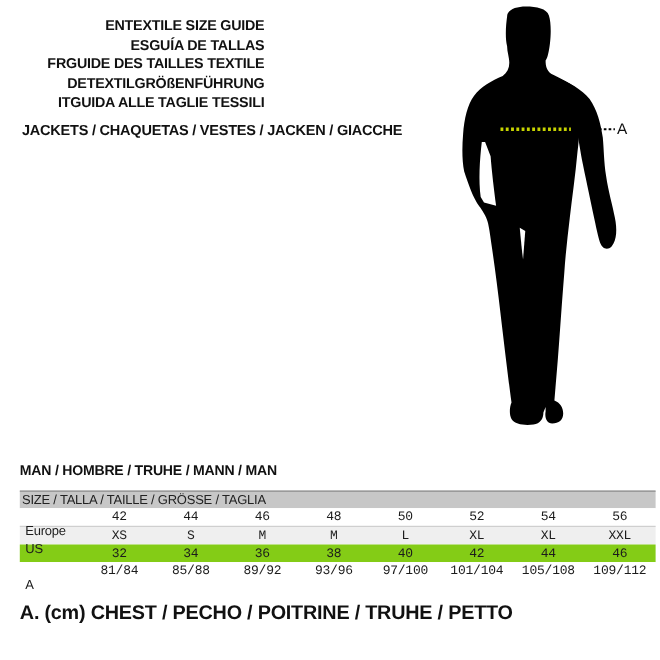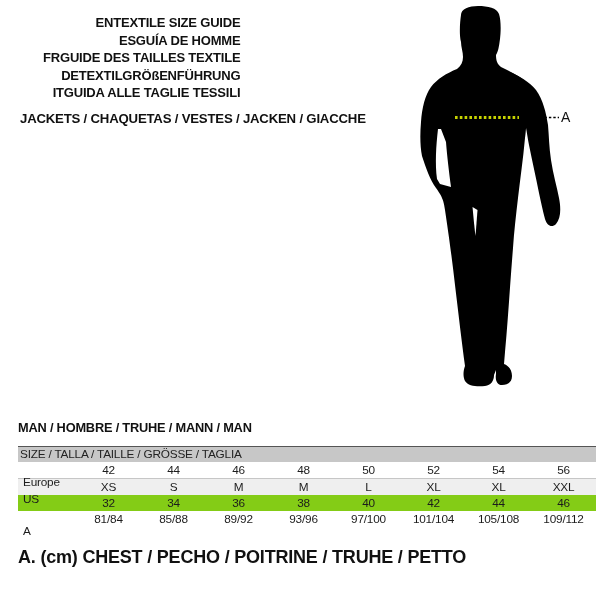--- a/index.html
+++ b/index.html
@@ -24,40 +24,40 @@
   .measure-label { position:absolute; left:561px; top:109px; font-size:14px; font-weight:400; letter-spacing:0; }
 
   
   .section-title { position:absolute; left:18px; top:420px; font-size:12.8px; font-weight:700; }
 
   
   .size-table { position:absolute; left:18px; top:446px; width:578px; border-top:1.5px solid #555; font-size:11.8px; color:#1c1c1c; }
   .st-header { height:15px; line-height:15px; background:#c7c7c7; padding-left:2px; color:#222; }
   .st-row { display:grid; grid-template-columns:58px repeat(8, 1fr); height:16px; line-height:16px; }
   .st-row .st-label { padding-left:5px; text-align:left;margin-top:12px; }
-  .st-row .st-val { text-align:center; }
+  .st-row .st-val { text-align:center;font-family:Liberation Mono, monospace; }
   .row-0 { background:#ffffff; border-bottom:1px solid #c6c6c6; }
   .row-1 { background:#efefef; }
   .row-2 { background:#84cc16; }
   .row-3 { background:#ffffff; height:17px; line-height:17px; }
 
   
   .footer-note { position:absolute; left:18px; top:547px; font-size:18px; font-weight:700; }
 </style>
 </head>
 <body>
 
 <div class="canvas">
 
   <div class="lang-block">
     <div class="lang-row">
       <span class="lang-code">EN</span><span class="lang-name">TEXTILE SIZE GUIDE</span>
     </div>
     <div class="lang-row">
-      <span class="lang-code">ES</span><span class="lang-name">GUÍA DE HOMME</span>
+      <span class="lang-code">ES</span><span class="lang-name">GUÍA DE TALLAS</span>
     </div>
     <div class="lang-row">
       <span class="lang-code">FR</span><span class="lang-name">GUIDE DES TAILLES TEXTILE</span>
     </div>
     <div class="lang-row">
       <span class="lang-code">DE</span><span class="lang-name">TEXTILGRÖßENFÜHRUNG</span>
     </div>
     <div class="lang-row">
       <span class="lang-code">IT</span><span class="lang-name">GUIDA ALLE TAGLIE TESSILI</span>
     </div>

